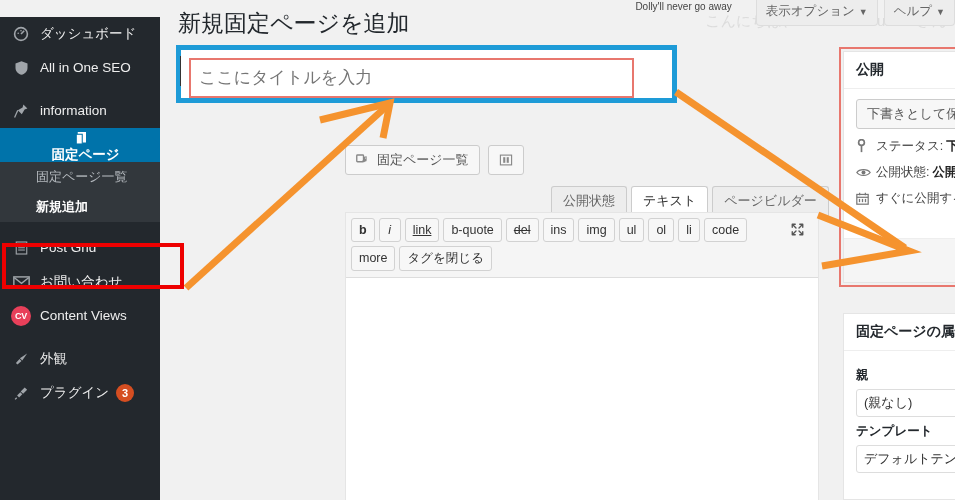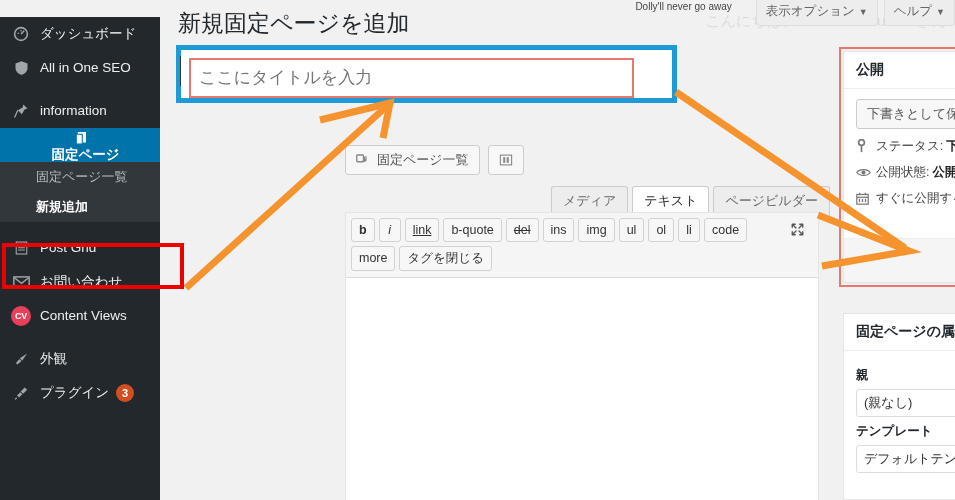--- a/index.html
+++ b/index.html
@@ -452,21 +452,21 @@
           <svg width="14" height="14" viewBox="0 0 20 20">
               <rect x="2" y="3" width="16" height="14" fill="none" stroke="currentColor" stroke-width="1.6"></rect>
               <rect x="6" y="6" width="3" height="8" fill="currentColor"></rect>
               <rect x="11" y="6" width="3" height="8" fill="currentColor"></rect>
             </svg>
         </span>
       </button>
     </div>
 
     <div class="ed-tabs">
-      <div class="ed-tab">メディア</div>
+      <div class="ed-tab">公開状態</div>
       <div class="ed-tab active">テキスト</div>
       <div class="ed-tab">ページビルダー</div>
     </div>
 
     <div class="editor">
       <div class="qt-bar">
         <div class="qt-line">
           <button class="qt-btn b">b</button>
           <button class="qt-btn i">i</button>
           <button class="qt-btn link">link</button>

